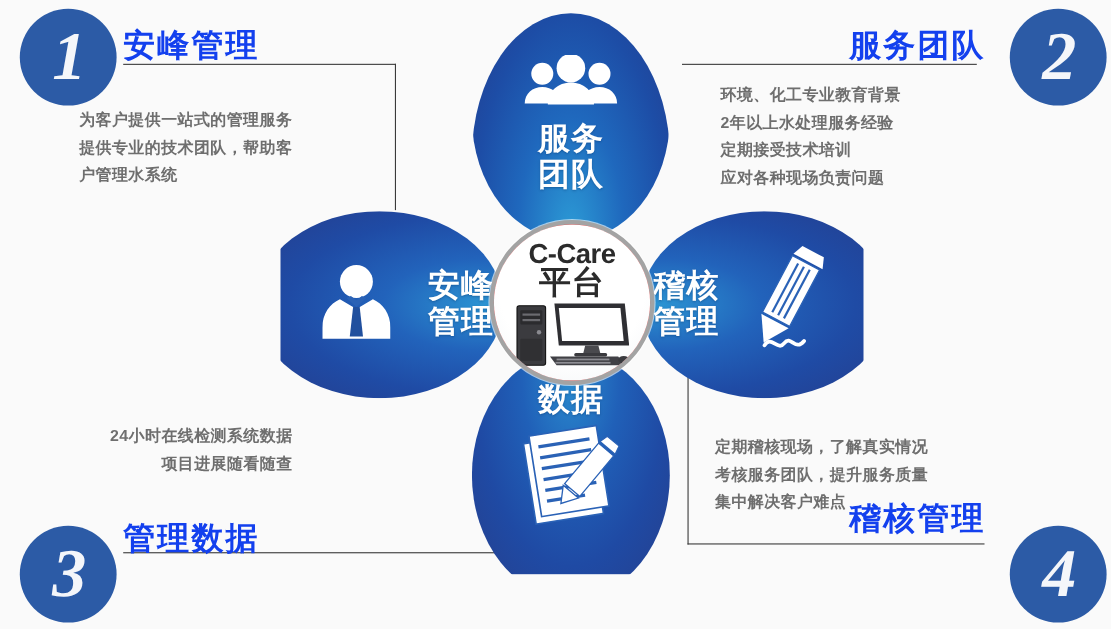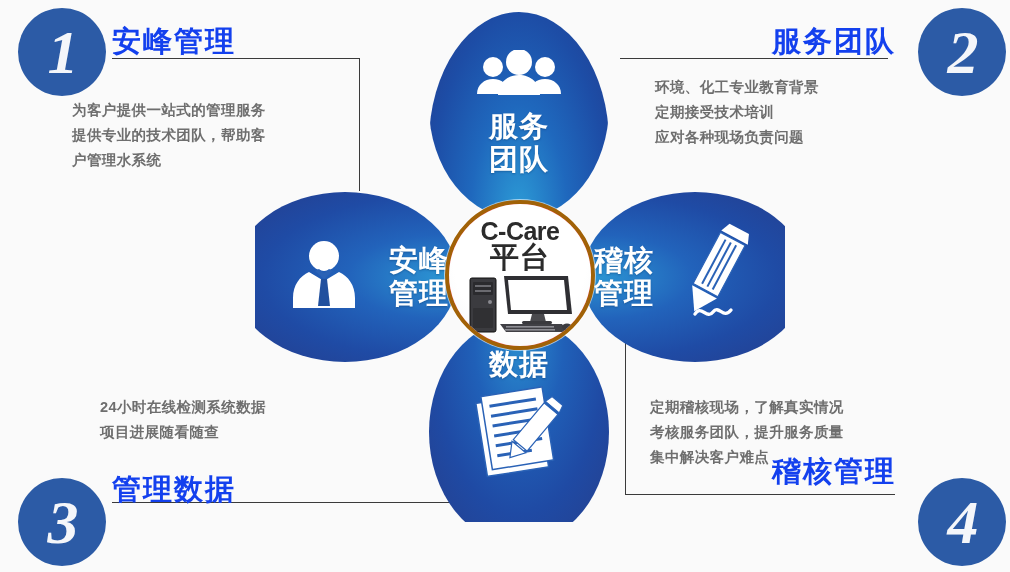--- a/index.html
+++ b/index.html
@@ -54,21 +54,21 @@
     position:absolute;
     color:#6e6e6e;
     font-size:14.5px;
     line-height:25px;
     font-weight:700;
     white-space:nowrap;
     letter-spacing:0.4px;
   }
   #body1{ left:72px;  top:98px; }
   #body2{ left:655px; top:75px; }
-  #body3{ left:100px; top:395px; }
+  #body3{ left:100px; top:385px;text-align:right; }
   #body4{ left:650px; top:395px; }
 
   
   .conn{ position:absolute; background:#3a3a3a; }
   .conn.h{ height:1px; }
   .conn.v{ width:1px; }
 
   
   #c1h{ left:112px; top:58px;  width:248px; }
   #c1v{ left:359px; top:58px;  height:133px; }
@@ -167,21 +167,21 @@
   #petal-right .petal-label{ left:18px; top:52px; width:92px;text-align:center; }
   #petal-right .picon{ position:absolute; right:24px; top:30px; }
 
   
   #hub{
     position:absolute;
     left:190px; top:188px;
     width:150px; height:150px;
     border-radius:50%;
     background:#ef4444;
-    border:4px solid #a16207;
+    border:4px solid #a3a3a3;
     box-shadow:0 0 0 1px rgba(255,255,255,.6);
     overflow:hidden;
   }
   #hub-inner{
     position:absolute; inset:0;
     background:radial-gradient(circle at 50% 40%, #ffffff 60%, #f2f4f6 100%);
     display:flex; flex-direction:column; align-items:center;
     padding-top:14px;
   }
   #hub-ccare{
@@ -217,20 +217,21 @@
   <div class="sec-title" id="title3">管理数据</div>
   <div class="sec-title" id="title4">稽核管理</div>
 
   <div class="sec-body" id="body1">
     <div>为客户提供一站式的管理服务</div>
     <div>提供专业的技术团队，帮助客</div>
     <div>户管理水系统</div>
   </div>
   <div class="sec-body" id="body2">
     <div>环境、化工专业教育背景</div>
+    <div>2年以上水处理服务经验</div>
     <div>定期接受技术培训</div>
     <div>应对各种现场负责问题</div>
   </div>
   <div class="sec-body" id="body3">
     <div>24小时在线检测系统数据</div>
     <div>项目进展随看随查</div>
   </div>
   <div class="sec-body" id="body4">
     <div>定期稽核现场，了解真实情况</div>
     <div>考核服务团队，提升服务质量</div>

